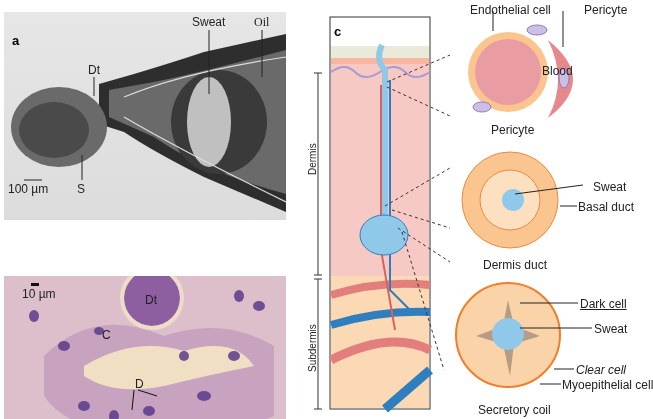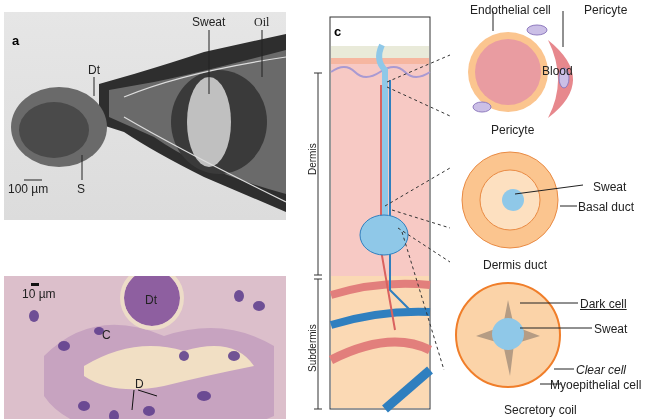--- a/index.html
+++ b/index.html
@@ -140,14 +140,14 @@
 <span class="lbl" style="left:497px;top:65px;padding-left:45px;">Blood</span>
 <span class="lbl" style="left:491px;top:124px;">Pericyte</span>
 
 <span class="lbl" style="left:593px;top:181px;">Sweat</span>
 <span class="lbl" style="left:578px;top:201px;">Basal duct</span>
 <span class="lbl" style="left:483px;top:259px;">Dermis duct</span>
 
 <span class="lbl" style="left:580px;top:298px;text-decoration:underline;">Dark cell</span>
 <span class="lbl" style="left:594px;top:323px;">Sweat</span>
 <span class="lbl" style="left:576px;top:364px;font-style:italic;">Clear cell</span>
-<span class="lbl" style="left:550px;top:379px;text-align:right;">Myoepithelial cell</span>
-<span class="lbl" style="left:504px;top:404px;">Secretory coil</span>
+<span class="lbl" style="left:562px;top:379px;text-align:right;">Myoepithelial cell</span>
+<span class="lbl" style="left:478px;top:404px;">Secretory coil</span>
 
 </body></html>

